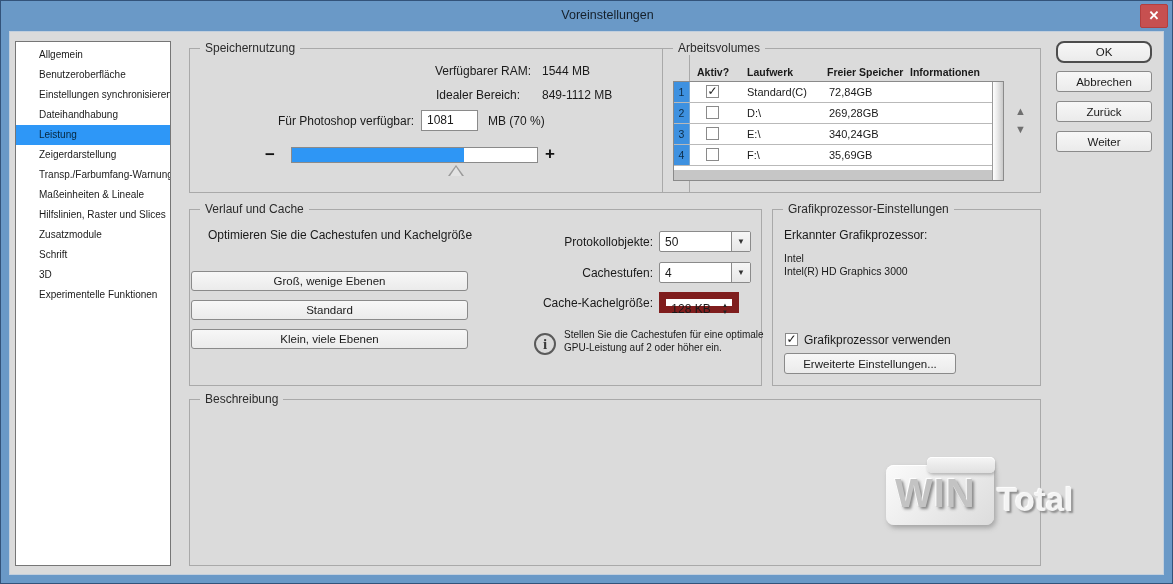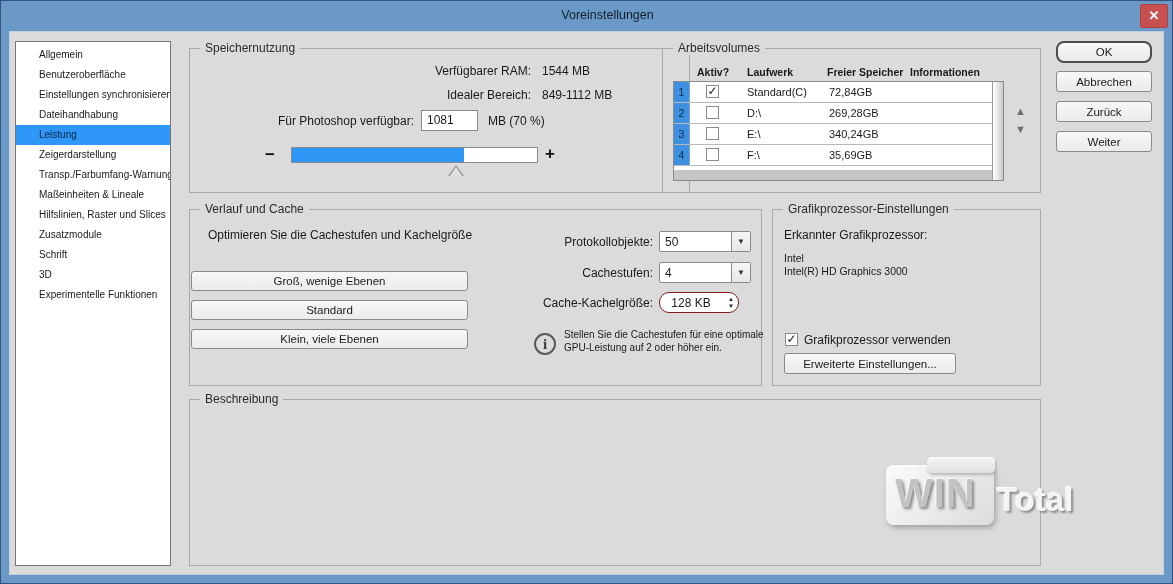--- a/index.html
+++ b/index.html
@@ -113,22 +113,22 @@
     position:absolute; height:21px; background:#fff; border:1px solid #8a8a8a;
     border-radius:2px; font-size:12px;
   }
   .combo .combo-val { position:absolute; left:5px; top:3px; }
   .combo .combo-btn {
     position:absolute; right:0; top:0; bottom:0; width:19px;
     border-left:1px solid #8a8a8a; background:linear-gradient(#f6f6f6,#e7e7e7);
     text-align:center; color:#333; font-size:8px; line-height:19px;
   }
   .stepper {
-    position:absolute; height:21px; background:#fff; border:1px solid #7f1d1d;
-    border-radius:10px; font-size:12px; text-align:center;
+    position:absolute; height:21px; background:#fff; border:7px solid #7f1d1d;
+    border-radius:0; font-size:12px; text-align:center;
   }
   .stepper .stepper-val { position:absolute; left:0; right:16px; top:3px; text-align:center; }
   .stepper .stepper-arrows {
     position:absolute; right:4px; top:3px; font-size:6px; line-height:7px; color:#222;
   }
 
   
   .info-icon {
     position:absolute; width:22px; height:22px; border:2px solid #5a5a5a; border-radius:50%;
     color:#3c3c3c; font-family:"Liberation Serif",serif; font-weight:bold; font-size:15px;
@@ -183,21 +183,21 @@
       <div class="side-item">Schrift</div>
       <div class="side-item">3D</div>
       <div class="side-item">Experimentelle Funktionen</div>
     </div>
 
   <div class="group" style="left:188px; top:47px; width:501px; height:145px;">
     <span class="group-label">Speichernutzung</span>
   </div>
   <div class="lbl lbl-r" style="left:200px; top:63px; width:330px;">Verfügbarer RAM:</div>
   <div class="lbl" style="left:541px; top:63px;">1544 MB</div>
-  <div class="lbl lbl-r" style="left:200px; top:87px; width:330px;">Idealer Bereich:</div>
+  <div class="lbl lbl-r" style="left:189px; top:87px; width:330px;">Idealer Bereich:</div>
   <div class="lbl" style="left:541px; top:87px;">849-1112 MB</div>
   <div class="lbl lbl-r" style="left:200px; top:113px; width:213px;">Für Photoshop verfügbar:</div>
   <div class="text-input" style="left:420px; top:109px; width:57px; height:21px; line-height:19px;">1081</div>
   <div class="lbl" style="left:487px; top:113px;">MB (70 %)</div>
 
   <div class="pm" style="left:264px; top:144px;">−</div>
   <div class="slider-track" style="left:290px; top:146px; width:247px;">
     <div class="slider-fill" style="width:70%;"></div>
   </div>
   <div class="slider-thumb-outer" style="left:447px; top:164px;">

